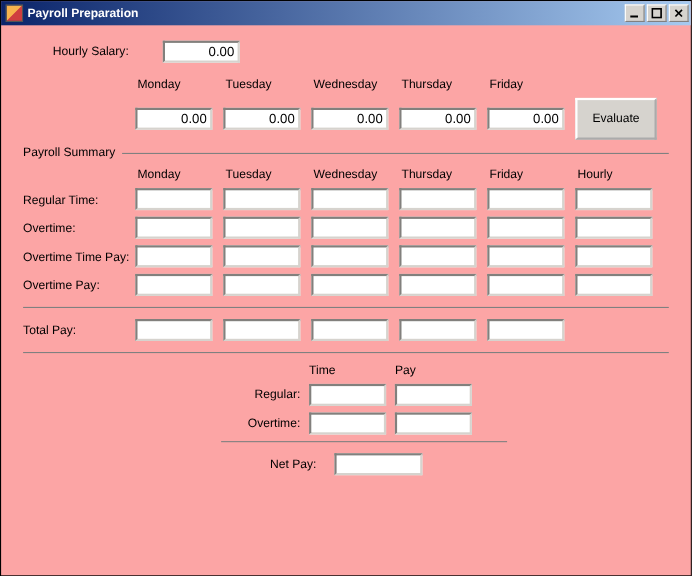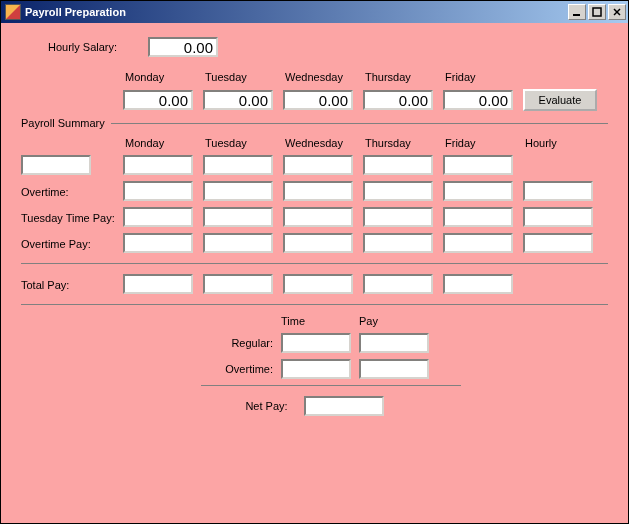--- a/index.html
+++ b/index.html
@@ -63,21 +63,21 @@
     display: flex;
     align-items: center;
     margin-bottom: 14px;
     padding-left: 27px;
   }
   .lbl { width: 100px; }
   .txt {
     background: #fff;
     border: 2px inset #d6d3ce;
     height: 20px;
-    font-size: 15px;
+    font-size: 12px;
     padding: 1px 3px;
   }
   .txt.ro { background: #fff; }
   .txt.right { text-align: right; }
   .section-head {
     display: flex;
     align-items: center;
     margin-bottom: 8px;
   }
   .section-head .st {
@@ -93,21 +93,21 @@
     grid-template-columns: 100px repeat(5, 78px) 78px;
     column-gap: 2px;
   }
   .grid.header { margin-bottom: 6px; }
   .grid .h { text-align: left; padding-left: 2px; }
   .grid.row { margin-bottom: 6px; align-items: center; }
   .grid.row .lbl { padding-top: 2px; }
   .btn {
     background: #d6d3ce;
     border: 2px outset #fff;
-    height: 22px;
+    height: 38px;
     width: 74px;
     font-size: 11px;
     cursor: pointer;
   }
   .hr {
     border-bottom: 1px solid #808080;
     margin: 10px 0;
   }
   .totals {
     margin-left: 180px;
@@ -203,38 +203,39 @@
       <div></div>
       <div class="h">Monday</div>
       <div class="h">Tuesday</div>
       <div class="h">Wednesday</div>
       <div class="h">Thursday</div>
       <div class="h">Friday</div>
       <div class="h">Hourly</div>
     </div>
 
     <div class="grid row">
+      <span class="lbl">Regular Time:</span>
       <input class="txt ro" style="width: 70px;" readonly="" value="">
       <input class="txt ro" style="width: 70px;" readonly="" value="">
       <input class="txt ro" style="width: 70px;" readonly="" value="">
       <input class="txt ro" style="width: 70px;" readonly="" value="">
       <input class="txt ro" style="width: 70px;" readonly="" value="">
       <input class="txt ro" style="width: 70px;" readonly="" value="">
     </div>
     <div class="grid row">
       <span class="lbl">Overtime:</span>
       <input class="txt ro" style="width: 70px;" readonly="" value="">
       <input class="txt ro" style="width: 70px;" readonly="" value="">
       <input class="txt ro" style="width: 70px;" readonly="" value="">
       <input class="txt ro" style="width: 70px;" readonly="" value="">
       <input class="txt ro" style="width: 70px;" readonly="" value="">
       <input class="txt ro" style="width: 70px;" readonly="" value="">
     </div>
     <div class="grid row">
-      <span class="lbl">Tuesday Time Pay:</span>
+      <span class="lbl">Overtime Time Pay:</span>
       <input class="txt ro" style="width: 70px;" readonly="" value="">
       <input class="txt ro" style="width: 70px;" readonly="" value="">
       <input class="txt ro" style="width: 70px;" readonly="" value="">
       <input class="txt ro" style="width: 70px;" readonly="" value="">
       <input class="txt ro" style="width: 70px;" readonly="" value="">
       <input class="txt ro" style="width: 70px;" readonly="" value="">
     </div>
     <div class="grid row">
       <span class="lbl">Overtime Pay:</span>
       <input class="txt ro" style="width: 70px;" readonly="" value="">

